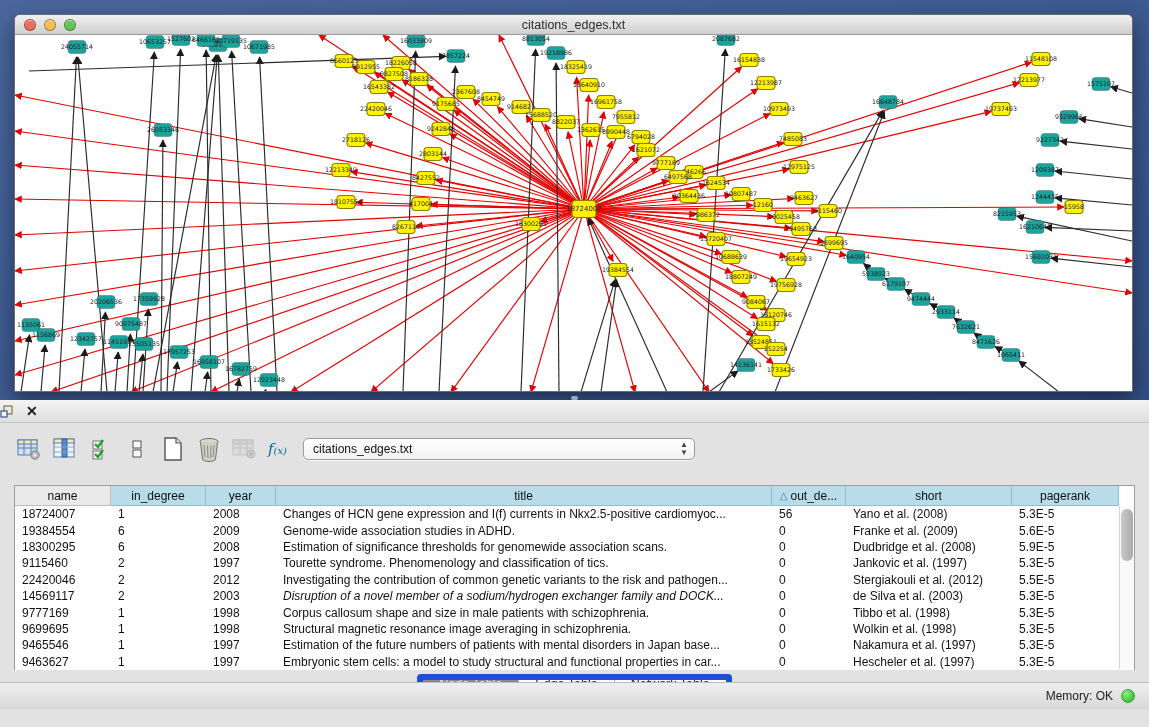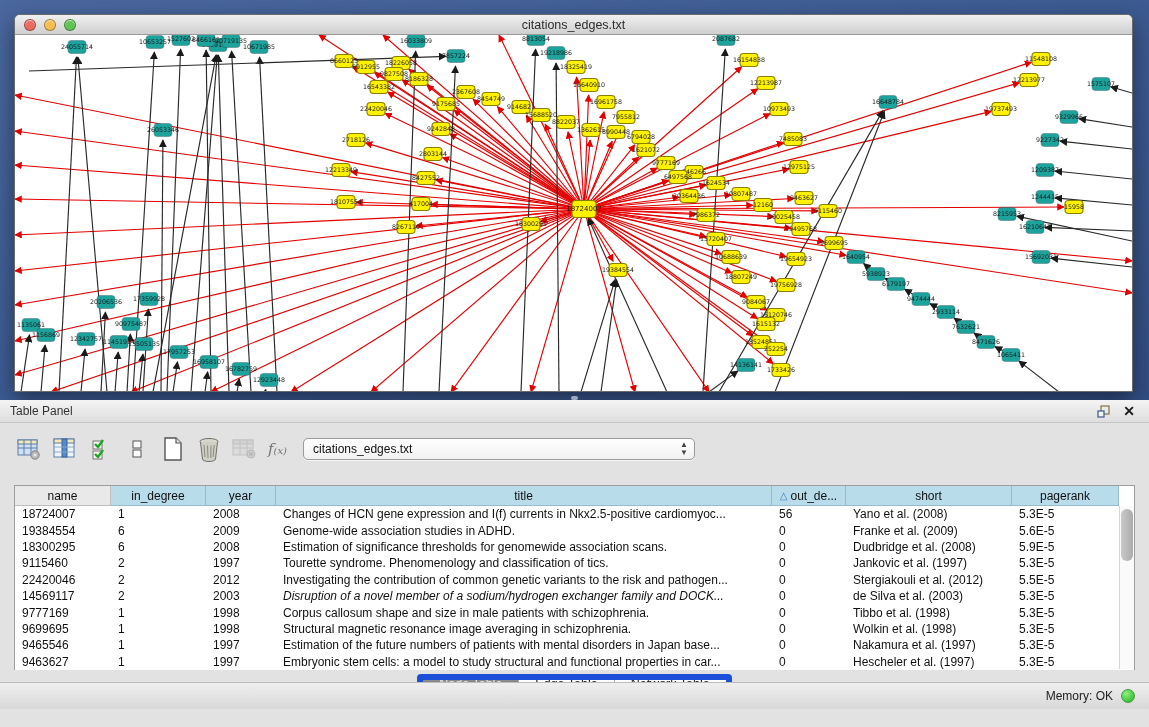--- a/index.html
+++ b/index.html
@@ -32,21 +32,21 @@
     border-bottom:1px solid #c6c6c6; display:flex; align-items:center; }
   .panel-title { font-size:12px; color:#333; padding-left:10px; flex:1; }
   .panel-titlebar-icons { display:flex; align-items:center; gap:12px; padding-right:14px; }
   .float-icon svg { display:block; }
   .close-x { font-size:14px; font-weight:bold; color:#1a1a1a; line-height:14px; cursor:default; }
 
   .toolbar { display:flex; align-items:center; padding:14px 0 8px 14px; height:46px; }
   .tbtn { width:30px; height:26px; display:flex; align-items:center; justify-content:center;
     margin-right:6px; }
   .tbtn svg { display:block; }
-  .fx { font-family:"DejaVu Serif", serif; font-style:italic; font-size:15px; color:#737373;
+  .fx { font-family:"DejaVu Serif", serif; font-style:italic; font-size:15px; color:#0369a1;
     margin:0 8px 0 2px; }
   .fx .small { font-size:10px; }
   .net-select { width:392px; height:22px; margin-left:8px;
     border:1px solid #9b9b9b; border-radius:5px;
     background:linear-gradient(#ffffff,#f1f1f1);
     display:flex; align-items:center; font-size:12px; color:#111;
     padding-left:9px; position:relative; box-shadow:0 1px 0 rgba(255,255,255,.7); }
   .net-select .arrows { position:absolute; right:6px; top:2px; display:flex; flex-direction:column;
     line-height:8px; font-size:8px; color:#444; }
 
@@ -685,21 +685,20 @@
             </g>
           </g>
       </svg>
     </div>
   </div>
   <div class="panel-divider-dot"></div>
 </div>
 
 <div class="table-panel">
   <div class="panel-titlebar">
-    <span class="panel-title">Table Panel</span>
     <span class="panel-titlebar-icons">
       <span class="float-icon">
         <svg width="14" height="13">
             <rect x="4" y="1" width="8" height="8" fill="none" stroke="#8A7D4C" stroke-width="1.3"></rect>
             <rect x="1" y="6" width="6" height="6" fill="#f4f4f4" stroke="#44658C" stroke-width="1.3"></rect>
           </svg>
       </span>
       <span class="close-x">✕</span>
     </span>
   </div>

